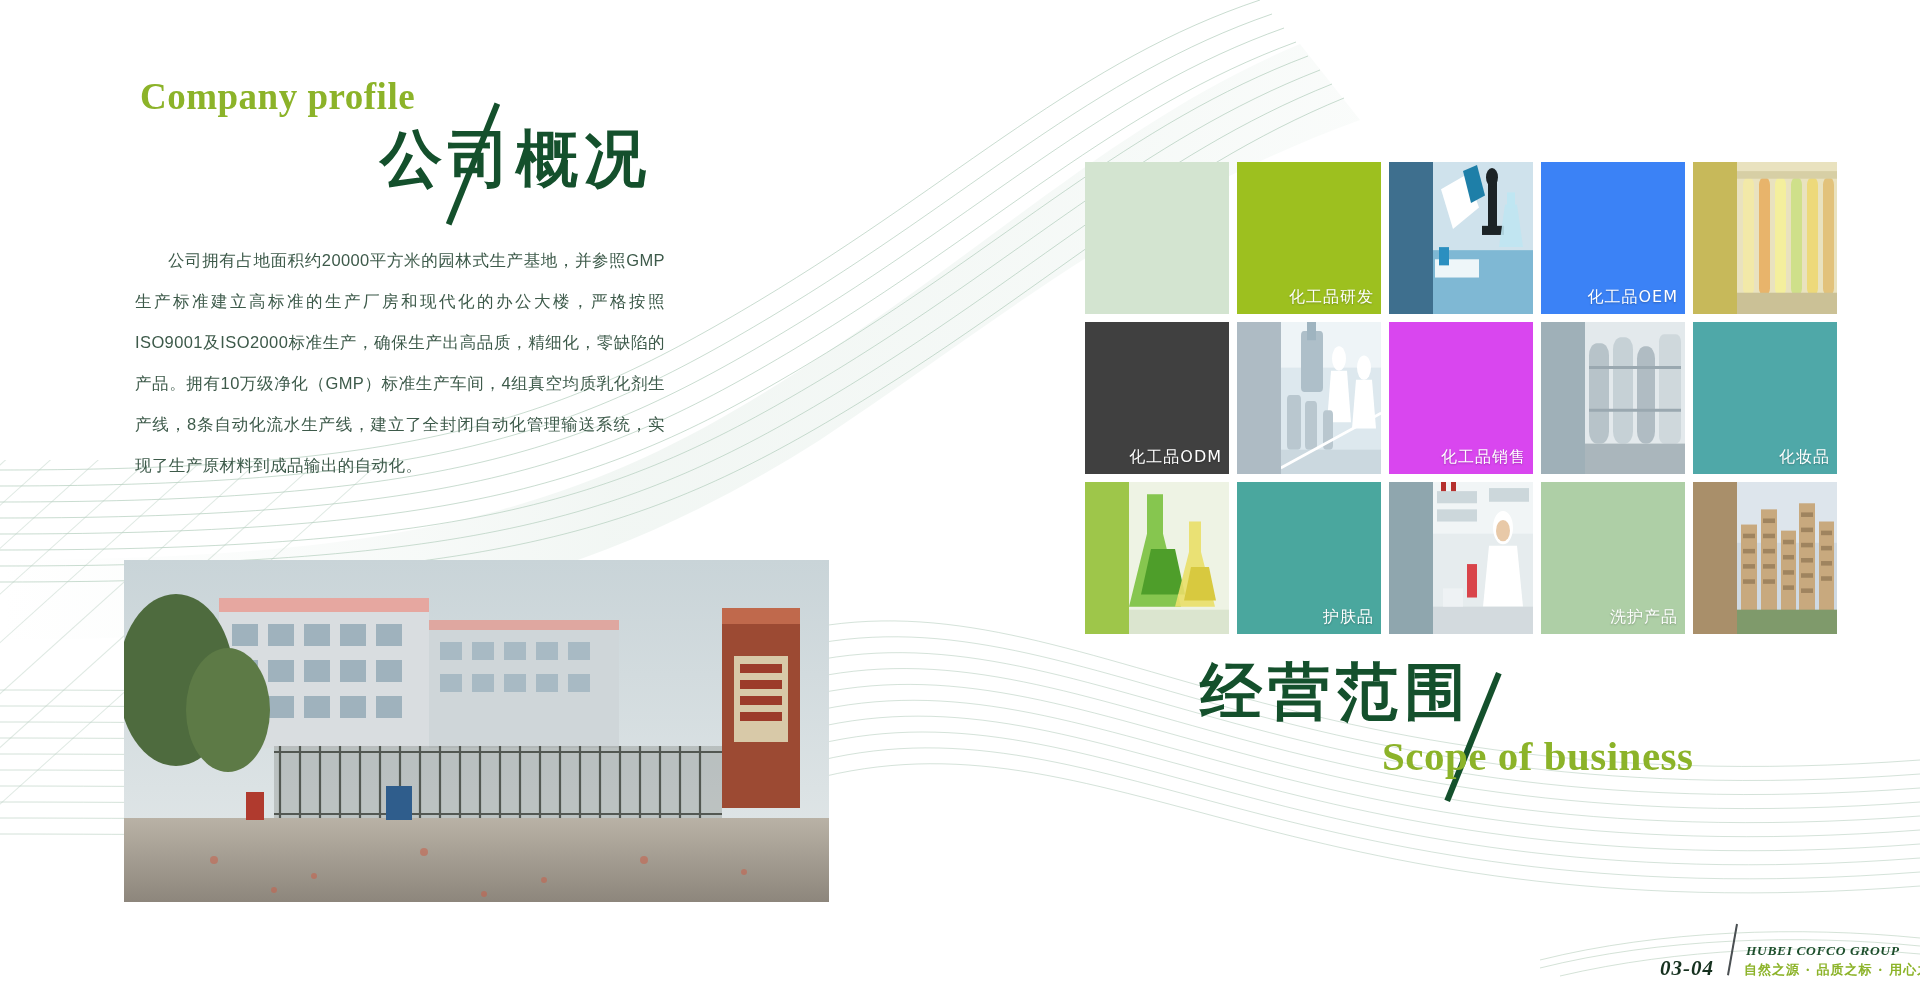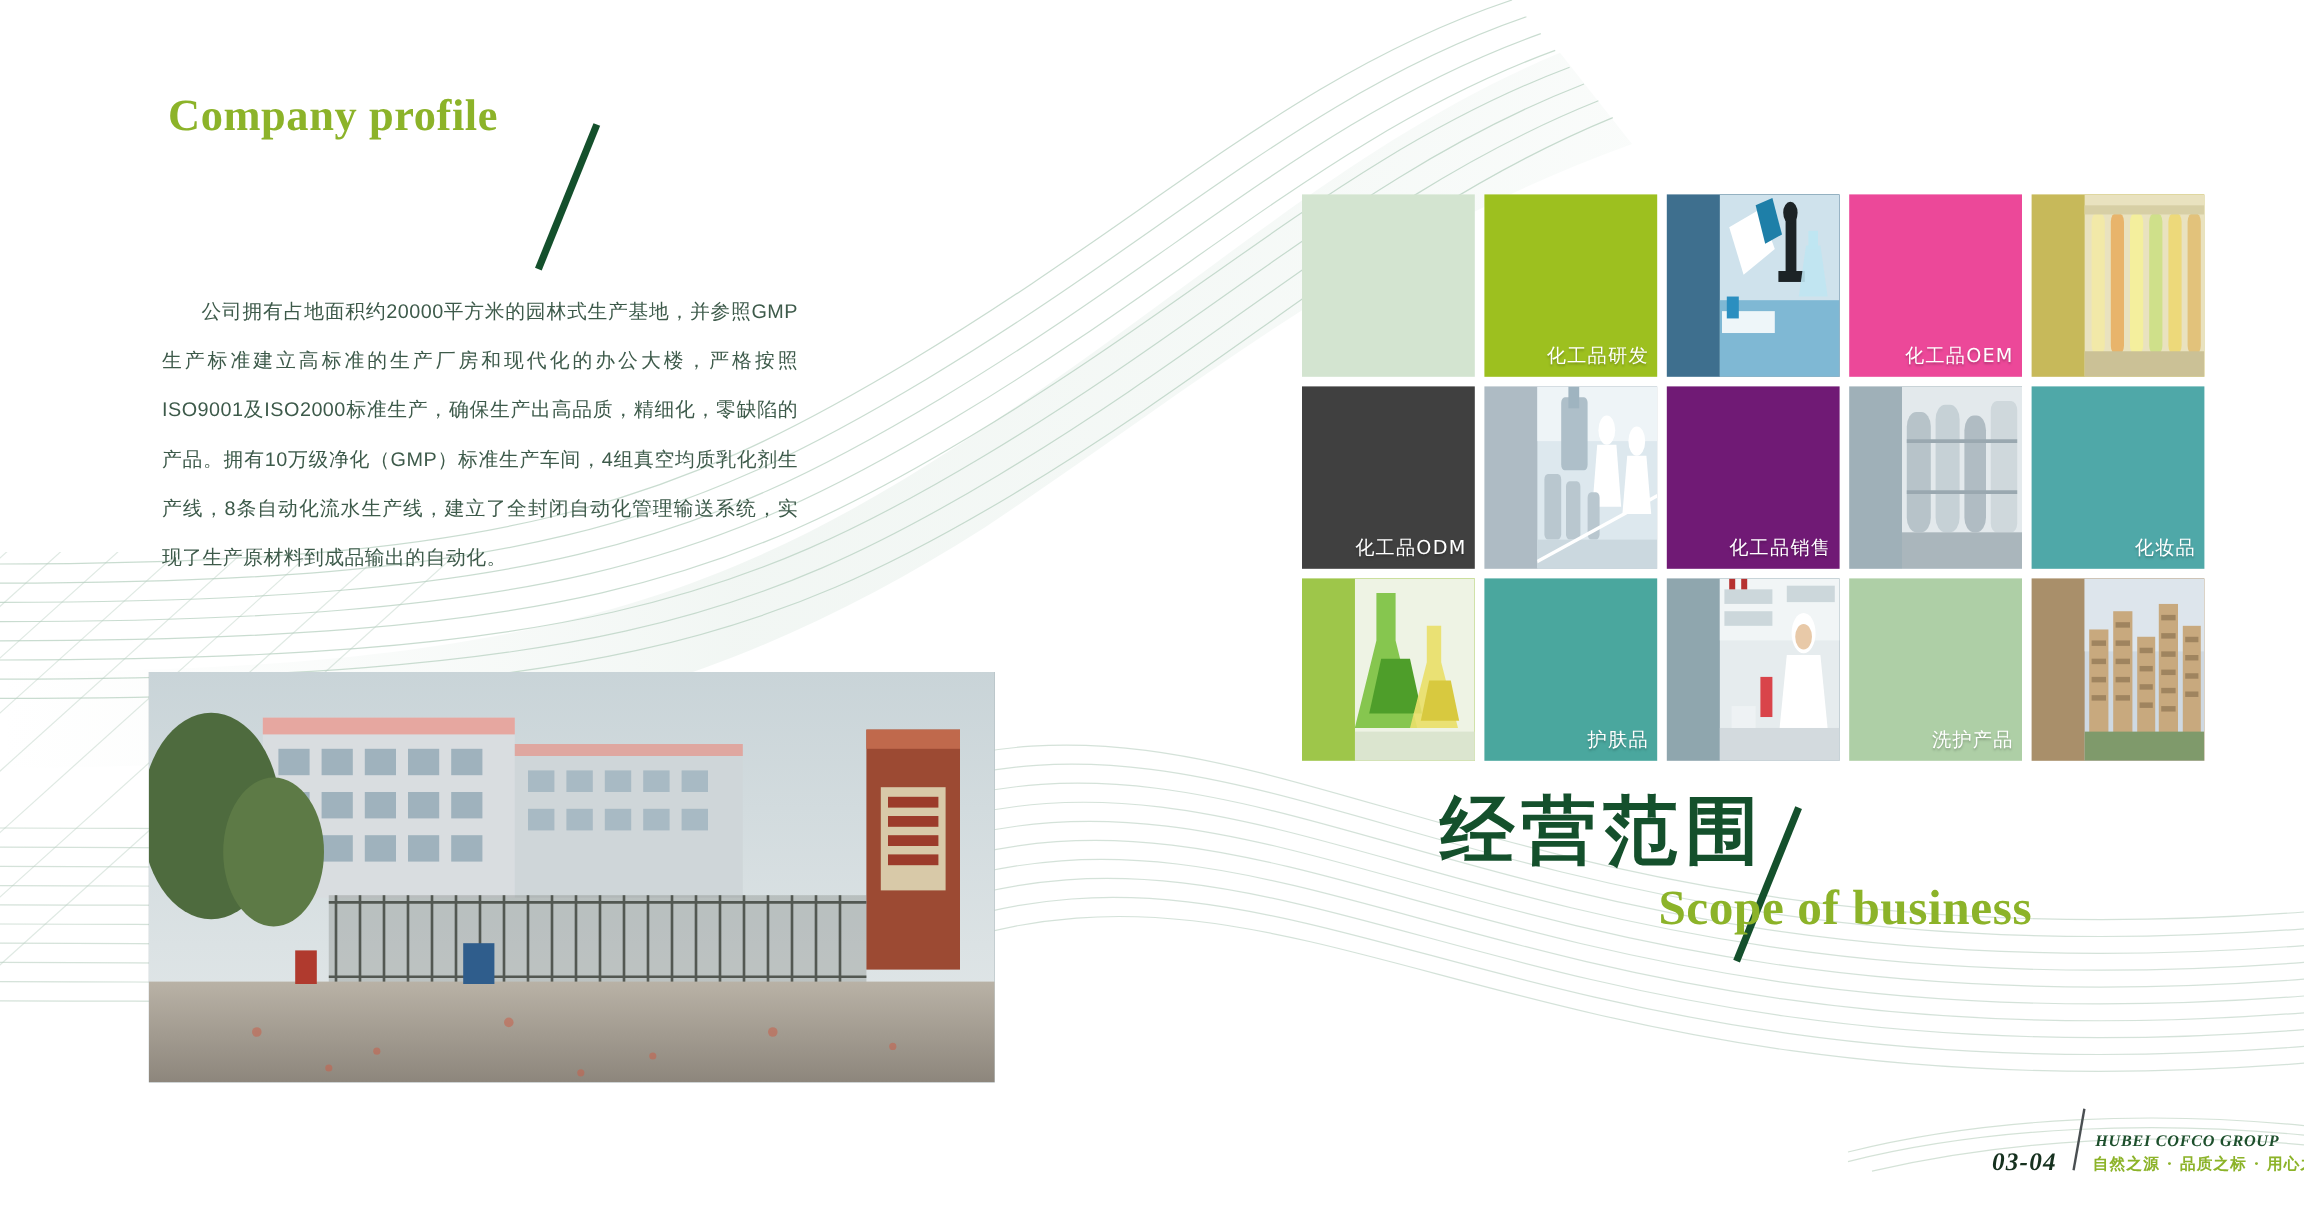--- a/index.html
+++ b/index.html
@@ -208,20 +208,21 @@
       <path d="M1540,968 C 1660,938 1800,934 1920,946"></path>
       <path d="M1560,976 C 1680,948 1810,944 1920,954"></path>
     </g>
   </svg>
 
   <div class="left">
 
     <div class="title-block">
       <div class="title-en">Company profile</div>
       <div class="slash"></div>
+      <div class="title-cn">公司概况</div>
     </div>
 
     <div class="body-copy">
       <p>公司拥有占地面积约20000平方米的园林式生产基地，并参照GMP生产标准建立高标准的生产厂房和现代化的办公大楼，严格按照ISO9001及ISO2000标准生产，确保生产出高品质，精细化，零缺陷的产品。拥有10万级净化（GMP）标准生产车间，4组真空均质乳化剂生产线，8条自动化流水生产线，建立了全封闭自动化管理输送系统，实现了生产原材料到成品输出的自动化。</p>
     </div>
 
     <div class="photo-main">
       <svg viewBox="0 0 705 342" preserveAspectRatio="none" width="705" height="342">
         <defs>
           <linearGradient id="sky" x1="0" y1="0" x2="0" y2="1">
@@ -341,21 +342,21 @@
       <path d="M30,6 L44,2 L52,22 L38,27 Z" fill="#1e7fa8"></path>
       <rect x="55" y="10" width="9" height="34" fill="#1c2326"></rect>
       <rect x="49" y="42" width="22" height="6" fill="#1c2326"></rect>
       <circle cx="59" cy="10" r="6" fill="#1c2326"></circle>
       <path d="M72,28 L84,28 L90,56 L66,56 Z" fill="#bfe6f2" opacity="0.9"></path>
       <rect x="74" y="20" width="8" height="10" fill="#bfe6f2"></rect>
       <rect x="2" y="64" width="44" height="12" fill="#eef6f9"></rect>
       <rect x="6" y="56" width="10" height="12" fill="#2b8fc0"></rect>
         </svg>
       </div>
-      <div class="cell solid" style="background: #ec4899;">
+      <div class="cell solid" style="background: #3b82f6;">
         <span class="label">化工品OEM</span>
       </div>
       <div class="cell photo" style="background: rgb(199, 185, 90);">
         <svg viewBox="0 0 100 100" preserveAspectRatio="none" width="100%" height="100%" style="display: block;">
       <rect width="100" height="100" fill="#e9e2bf"></rect>
       <g>
         <rect x="6" y="10" width="11" height="78" rx="5" fill="#f2e9a8"></rect>
         <rect x="22" y="10" width="11" height="78" rx="5" fill="#e8b46b"></rect>
         <rect x="38" y="10" width="11" height="78" rx="5" fill="#f4ef9d"></rect>
         <rect x="54" y="10" width="11" height="78" rx="5" fill="#cfe08a"></rect>
@@ -383,21 +384,21 @@
       </g>
       <g fill="#b9c7cf">
         <rect x="6" y="48" width="14" height="36" rx="3"></rect>
         <rect x="24" y="52" width="12" height="32" rx="3"></rect>
         <rect x="42" y="58" width="10" height="26" rx="3"></rect>
       </g>
       <rect x="0" y="84" width="100" height="16" fill="#cbd8df"></rect>
       <path d="M0,96 L100,60" stroke="#ffffff" stroke-width="2" fill="none"></path>
         </svg>
       </div>
-      <div class="cell solid" style="background: #701a75;">
+      <div class="cell solid" style="background: #d946ef;">
         <span class="label">化工品销售</span>
       </div>
       <div class="cell photo" style="background: rgb(159, 176, 184);">
         <svg viewBox="0 0 100 100" preserveAspectRatio="none" width="100%" height="100%" style="display: block;">
       <rect width="100" height="100" fill="#e3e9ec"></rect>
       <rect x="4" y="14" width="20" height="66" rx="8" fill="#b7c3c9"></rect>
       <rect x="28" y="10" width="20" height="70" rx="8" fill="#c6d1d6"></rect>
       <rect x="52" y="16" width="18" height="64" rx="8" fill="#b0bcc3"></rect>
       <rect x="74" y="8" width="22" height="72" rx="5" fill="#cfd8dc"></rect>
       <g stroke="#9aa8b0" stroke-width="2" fill="none">

